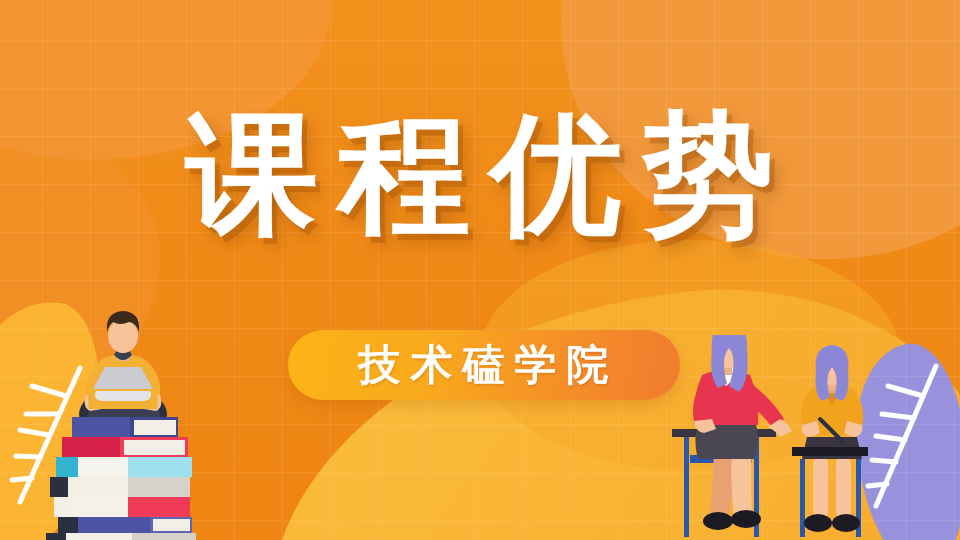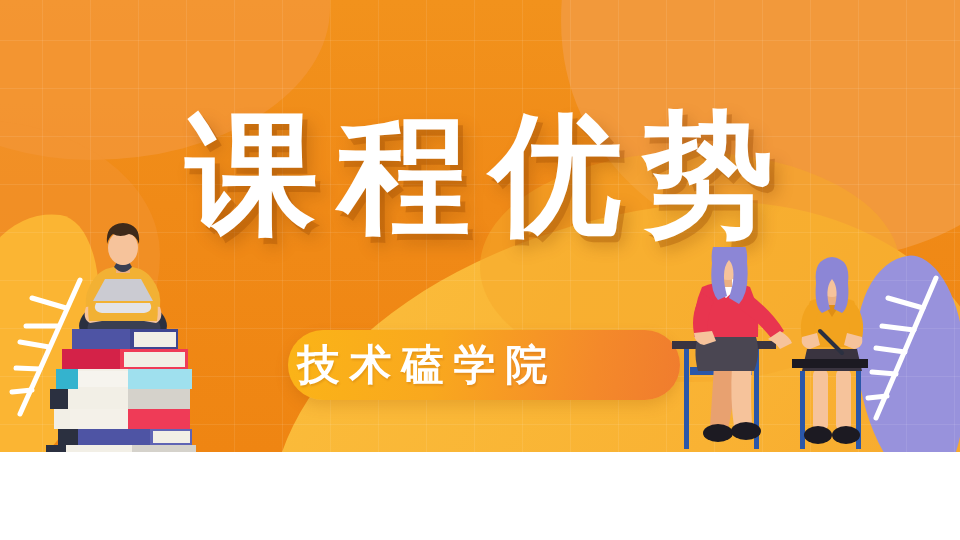--- a/index.html
+++ b/index.html
@@ -1,20 +1,20 @@
 <!DOCTYPE html>
 <html><head>
 <meta charset="utf-8">
 <style>
   html,body{margin:0;padding:0;background:#fff;}
   body{font-family:"Liberation Sans","DejaVu Sans",sans-serif;}
 
   #poster{
     position:relative;
-    width:960px;height:452px;
+    width:960px;height:540px;
     overflow:hidden;
     background:#a16207;
   }
 
   
   .bg-base{
     position:absolute;inset:0;
     background:linear-gradient(180deg,#F2921C 0%,#F08A17 45%,#EF8512 100%);
   }
   
@@ -115,21 +115,21 @@
     white-space:nowrap;
   }
 
   
   .pill-wrap{
     position:absolute;left:0;right:0;top:330px;
     text-align:center;
   }
   .pill{
     display:inline-flex;
-    align-items:center;justify-content:flex-start;
+    align-items:center;justify-content:center;
     width:392px;height:70px;
     border-radius:35px;
     background:linear-gradient(100deg,#FBB417 0%,#F9A81E 38%,#F4892A 78%,#F07C2E 100%);
     box-shadow:0 6px 14px rgba(150,70,0,.18);
     margin-left:7px;
   }
   .pill-text{
     font-family:"Liberation Sans","DejaVu Sans",sans-serif;
     font-weight:700;
     font-size:42px;

